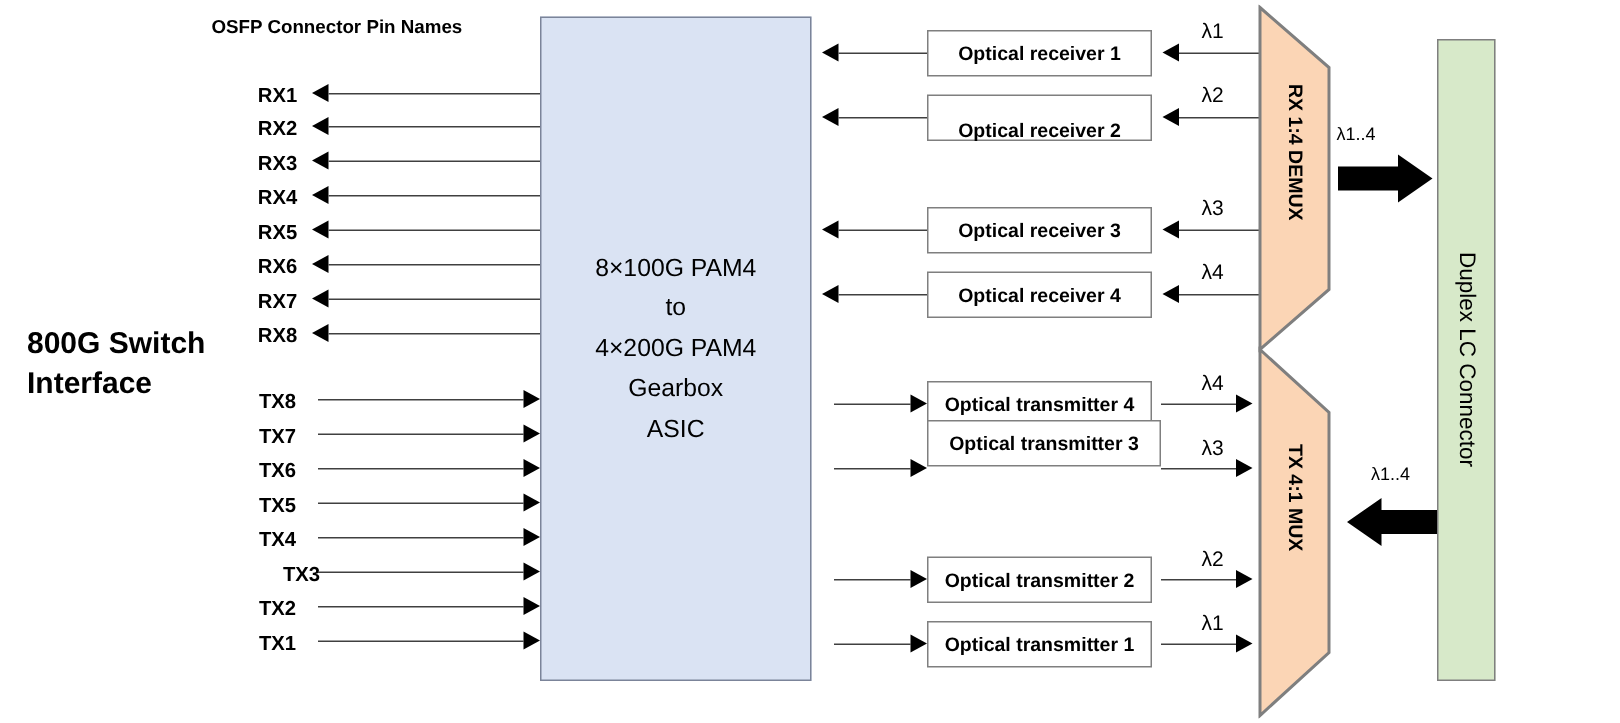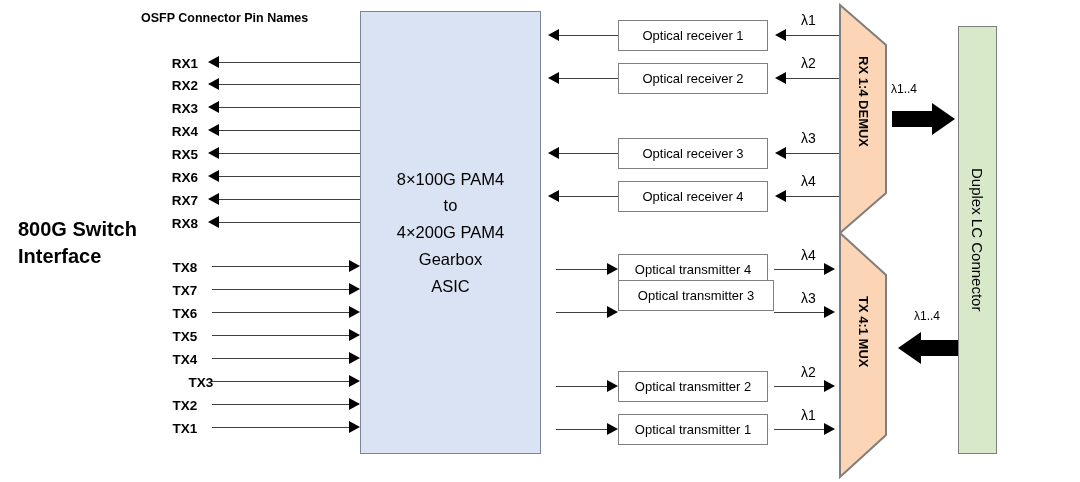--- a/index.html
+++ b/index.html
@@ -13,21 +13,21 @@
   .lamthick{font-size:12px;font-weight:400;line-height:1;white-space:nowrap;}
   .iftitle{font-size:20px;font-weight:700;line-height:1.35;white-space:nowrap;}
 
   
   .asic{background:#dae3f3;border:1.6px solid #7b8499;box-sizing:border-box;
         display:flex;flex-direction:column;align-items:center;justify-content:center;}
   .asic .line{font-size:16.5px;font-weight:400;line-height:1.62;color:#000;text-align:center;white-space:nowrap;}
 
   .obox{background:#ffffff;border:1.4px solid #7f7f7f;box-sizing:border-box;
         display:flex;align-items:center;justify-content:center;}
-  .obox span{font-size:13px;font-weight:400;line-height:1;white-space:nowrap;color:#000;}
+  .obox span{font-size:13px;font-weight:700;line-height:1;white-space:nowrap;color:#000;}
 
   .lcbox{background:#d7e9c9;border:1.5px solid #7f7f7f;box-sizing:border-box;
          display:flex;align-items:center;justify-content:center;}
   .lcbox span{font-size:15px;font-weight:400;white-space:nowrap;
               writing-mode:vertical-rl;text-orientation:mixed;}
 
   .trap{position:absolute;}
   .trap svg{display:block;}
   .traplabel{position:absolute;font-size:13px;font-weight:700;white-space:nowrap;
              writing-mode:vertical-rl;text-orientation:mixed;color:#000;}
@@ -132,21 +132,21 @@
   <div class="hline" style="left:559px;top:35px;width:59px;"></div>
   <div class="abs obox" style="left:618px;top:20px;width:150px;height:31px;">
     <span>Optical receiver 1</span>
   </div>
   <div class="abs lam" style="left:801px;top:13px;">λ1</div>
   <div class="arrowL abs" style="left:775px;top:29px;"></div>
   <div class="hline" style="left:786px;top:35px;width:55px;"></div>
 
   <div class="arrowL abs" style="left:548px;top:72px;"></div>
   <div class="hline" style="left:559px;top:78px;width:59px;"></div>
-  <div class="abs obox" style="left:618px;top:63px;width:150px;height:31px;">
+  <div class="abs obox" style="left:618px;top:63px;width:150px;height:31px;align-items:flex-end;">
     <span>Optical receiver 2</span>
   </div>
   <div class="abs lam" style="left:801px;top:56px;">λ2</div>
   <div class="arrowL abs" style="left:775px;top:72px;"></div>
   <div class="hline" style="left:786px;top:78px;width:60px;"></div>
 
   <div class="arrowL abs" style="left:548px;top:147px;"></div>
   <div class="hline" style="left:559px;top:153px;width:59px;"></div>
   <div class="abs obox" style="left:618px;top:138px;width:150px;height:31px;">
     <span>Optical receiver 3</span>

